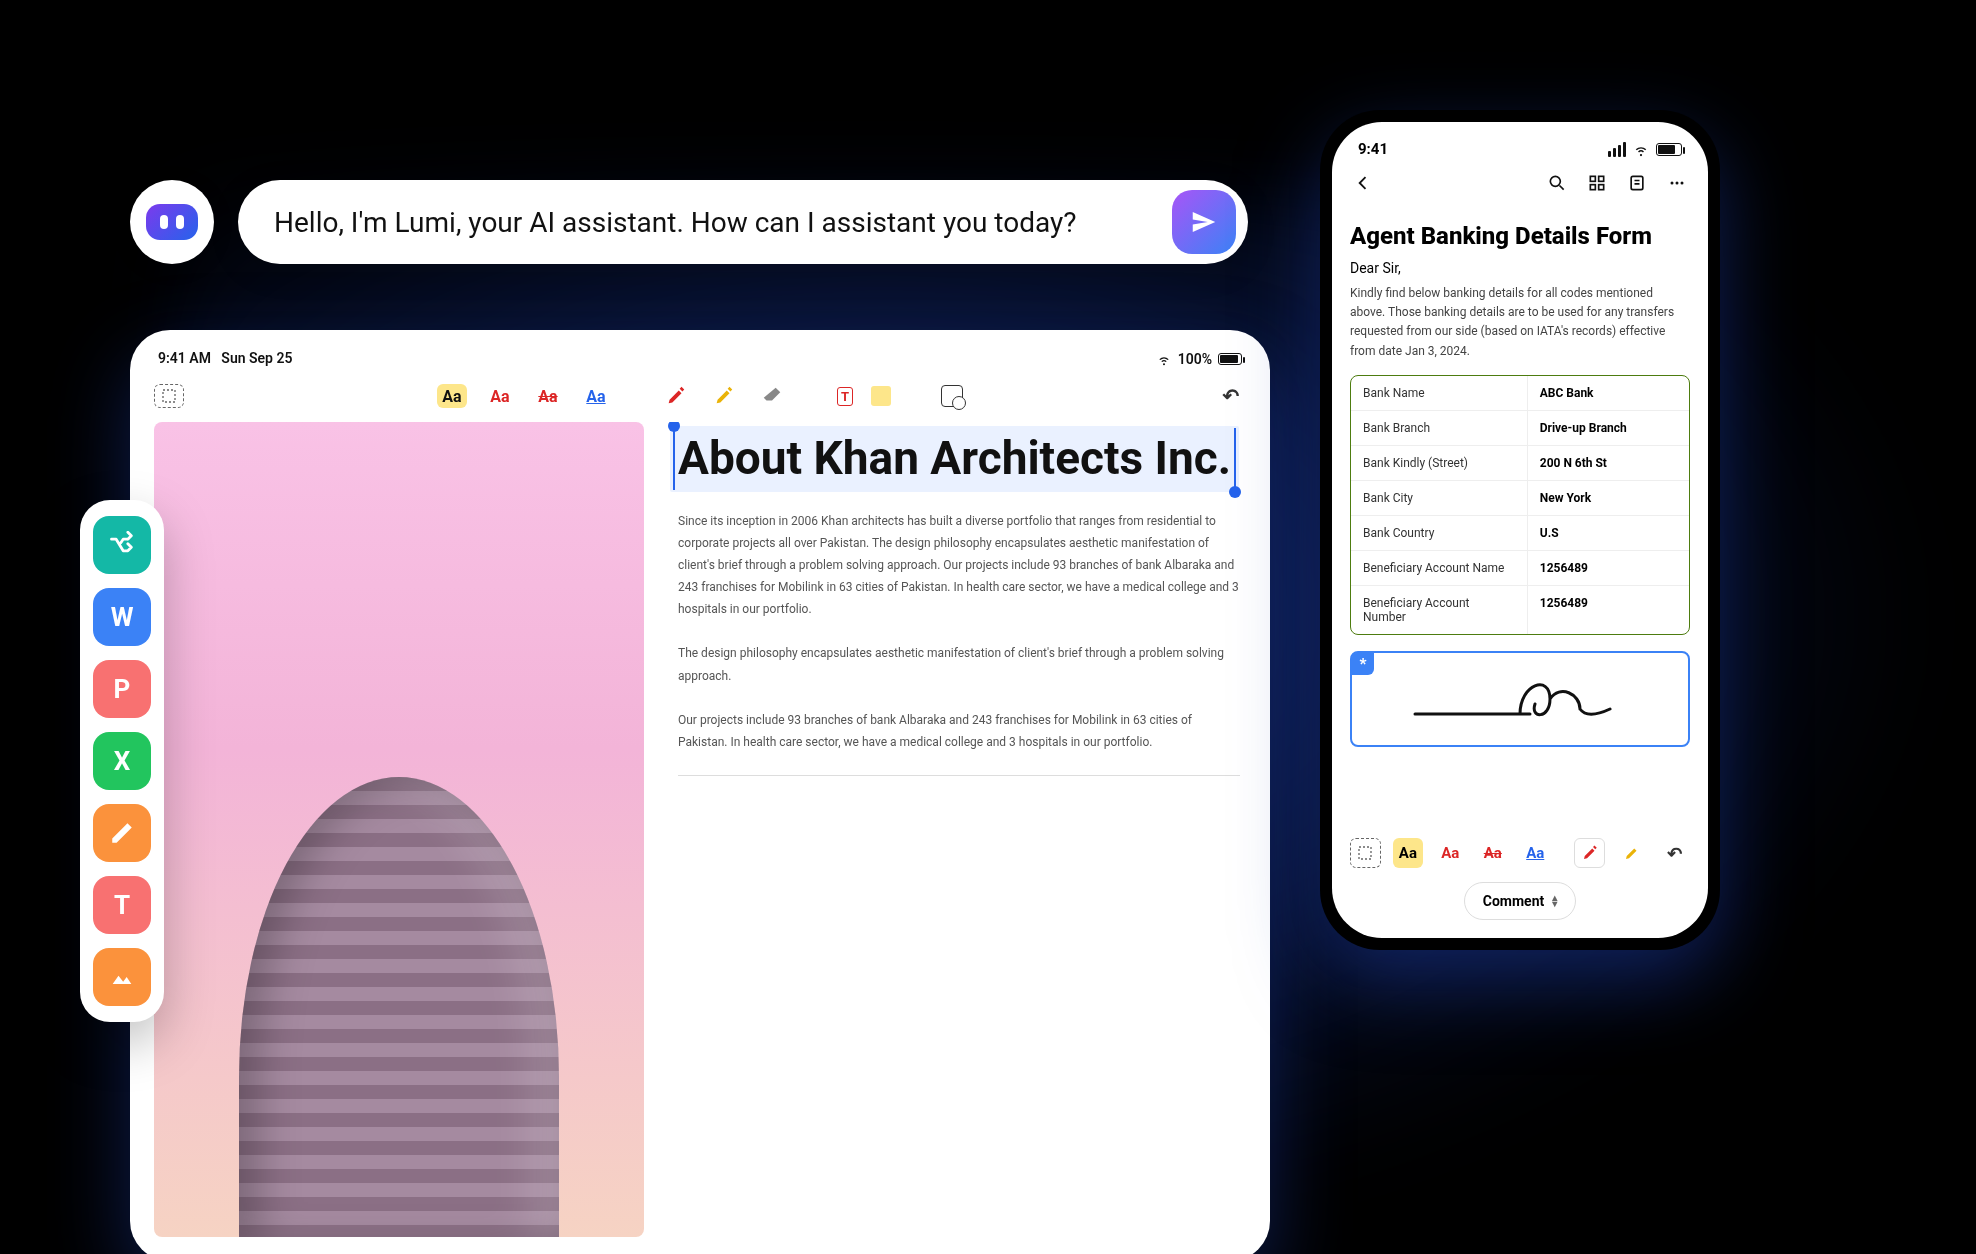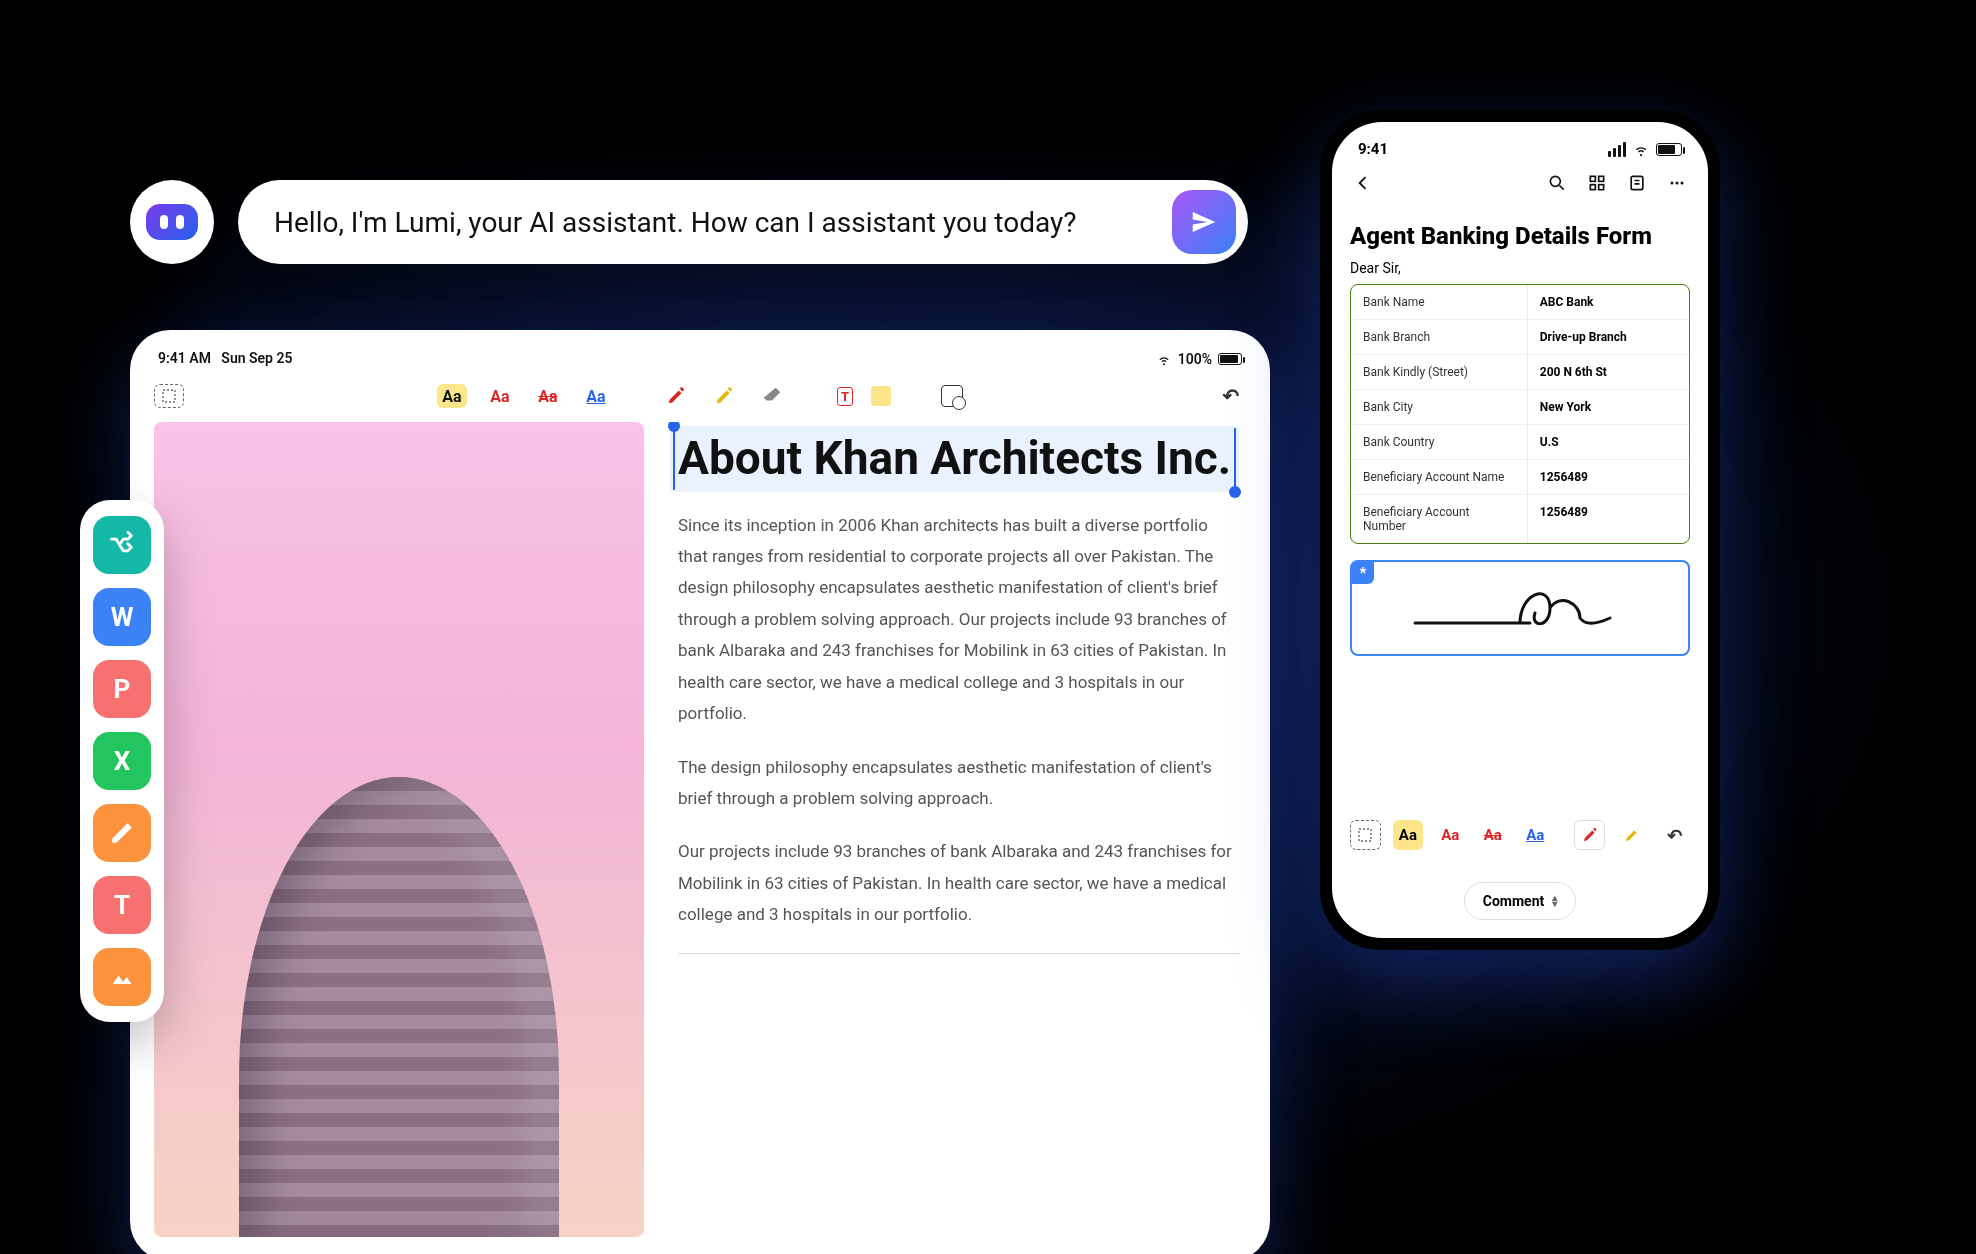--- a/index.html
+++ b/index.html
@@ -112,21 +112,21 @@
   .doc-text { flex:1; padding-top:8px; padding-right:6px; color:#111;}
   .sel-wrap { position:relative; display:inline-block; }
   .sel-wrap .selbg { position:absolute; inset:-4px -8px; background:#eaf1ff; z-index:0; border-radius:2px;}
   .sel-wrap h1 { position:relative; z-index:1; font-size:46px; font-weight:700; line-height:1.25;}
   .sel-handle { position:absolute; width:12px; height:12px; background:#2563eb; border-radius:50%; }
   .sel-handle.tl { left:-10px; top:-10px; }
   .sel-handle.tl::after{content:"";position:absolute;left:5px;top:10px;width:2px;height:60px;background:#2563eb;}
   .sel-handle.br { right:-10px; bottom:-10px; }
   .sel-handle.br::after{content:"";position:absolute;left:5px;bottom:10px;width:2px;height:60px;background:#2563eb;}
 
-  .doc-text p { font-size:17px; color:#555; line-height:1.85; margin-top:22px;}
+  .doc-text p { font-size:12px; color:#555; line-height:1.85; margin-top:22px;}
   .doc-text hr { margin-top:22px; border:none; border-top:1px solid #ddd;}
 
   
   .dock {
     position:absolute; left:80px; top:500px;
     width:84px; background:#fff; border-radius:30px;
     padding:16px 12px; box-shadow:0 20px 50px rgba(0,0,0,.25);
     display:flex; flex-direction:column; gap:14px; align-items:center;
   }
   .dock-item { width:58px; height:58px; border-radius:16px; display:flex; align-items:center; justify-content:center; font-size:26px; font-weight:700; color:#fff; position:relative;}
@@ -174,21 +174,21 @@
   .pt{width:34px;height:30px;display:flex;align-items:center;justify-content:center;border-radius:6px;font-size:15px;font-weight:700;}
   .pt.sel{border:1.5px dashed #666;}
   .pt.yellow{background:#fde68a;}
   .pt.red{color:#dc2626;}
   .pt.strike{color:#dc2626;text-decoration:line-through;}
   .pt.blue{color:#2563eb;text-decoration:underline;}
   .pt.hlred{color:#dc2626;border:1px solid #ddd;}
   .pt.hly{color:#eab308;}
   .pt.undo{color:#333;font-size:18px;}
 
-  .comment-pill{align-self:center;margin-top:22px;padding:10px 18px;border:1px solid #ddd;border-radius:22px;font-size:14px;font-weight:700;display:flex;align-items:center;gap:8px;}
+  .comment-pill{align-self:center;margin-top:4px;padding:10px 18px;border:1px solid #ddd;border-radius:22px;font-size:14px;font-weight:700;display:flex;align-items:center;gap:8px;}
   .chev-updown{display:inline-flex;flex-direction:column;line-height:6px;font-size:10px;color:#666;}
 </style>
 </head>
 <body>
 
 <div class="stage">
   <div class="blueshadow"></div>
 
   <div class="ai-bar">
     <div class="ai-robot">
@@ -350,20 +350,21 @@
               <circle cx="6" cy="12" r="1.8" fill="#111"></circle>
               <circle cx="12" cy="12" r="1.8" fill="#111"></circle>
               <circle cx="18" cy="12" r="1.8" fill="#111"></circle>
             </svg>
         </div>
       </div>
 
       <div class="phone-body">
         <div class="form-title">Agent Banking Details Form</div>
         <div class="form-sal">Dear Sir,</div>
+        <div class="form-desc">Kindly find below banking details for all codes mentioned above. Those banking details are to be used for any transfers requested from our side (based on IATA's records) effective from date Jan 3, 2024.</div>
         <div class="form-table">
           <div class="form-row">
               <div class="k">Bank Name</div>
               <div class="v">ABC Bank</div>
             </div>
           <div class="form-row">
               <div class="k">Bank Branch</div>
               <div class="v">Drive-up Branch</div>
             </div>
           <div class="form-row">

